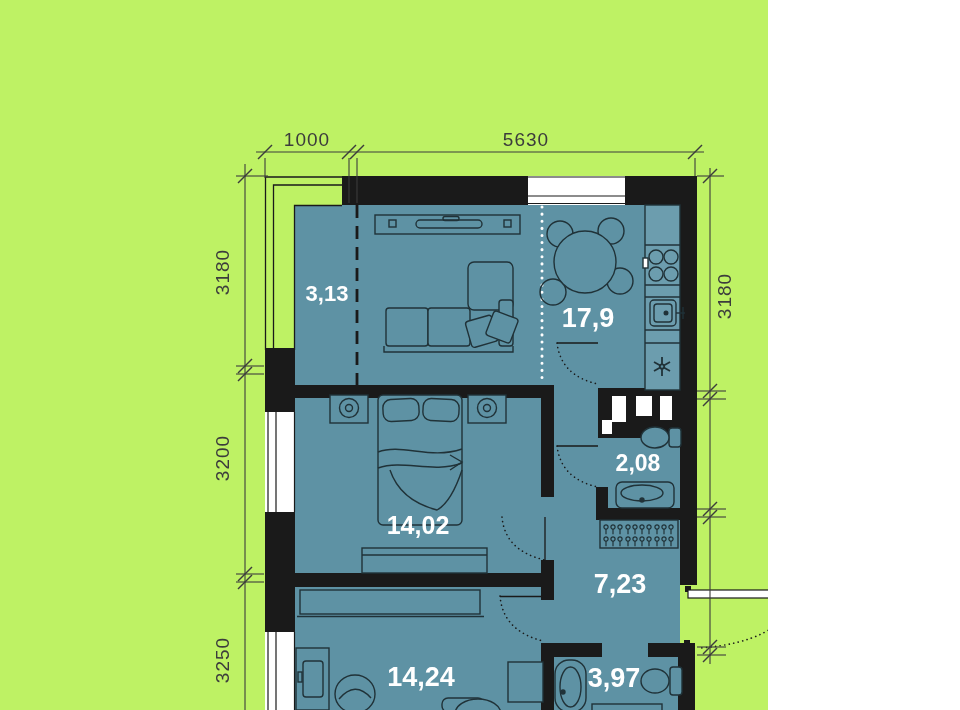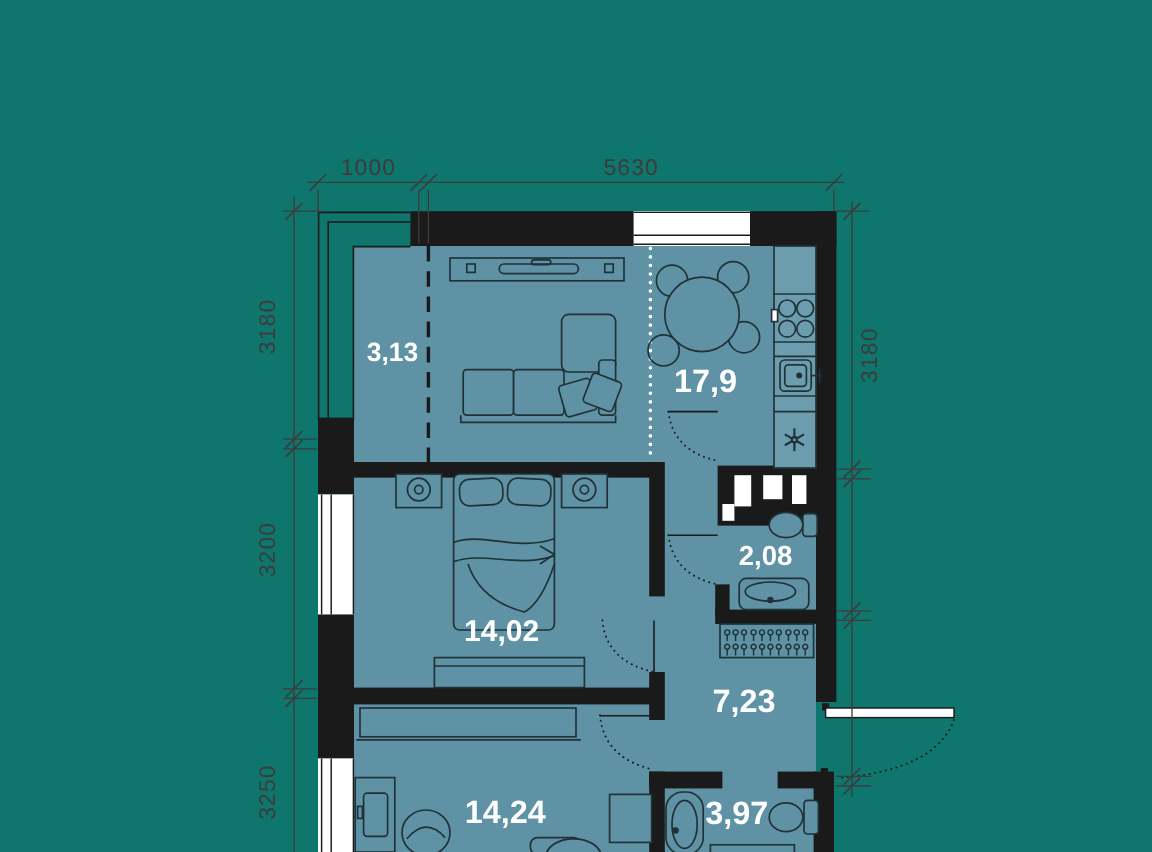--- a/index.html
+++ b/index.html
@@ -1,16 +1,16 @@
 <!DOCTYPE html>
 <html><head>
 <meta charset="utf-8">
 <style>
   html,body{margin:0;padding:0;background:#ffffff;}
-  .stage{position:relative;width:960px;height:710px;background:#0f766e;overflow:hidden;
+  .stage{position:relative;width:768px;height:710px;background:#bef264;overflow:hidden;
          font-family:"Liberation Sans", sans-serif;}
   svg{display:block;}
   text.room-label{fill:#ffffff;font-weight:700;font-family:"Liberation Sans",sans-serif;}
   text.dim-label{fill:#3c3c3c;font-weight:400;letter-spacing:1px;font-size:19px;
                  font-family:"Liberation Sans",sans-serif;}
 </style>
 </head>
 <body>
 
 <div class="stage">

